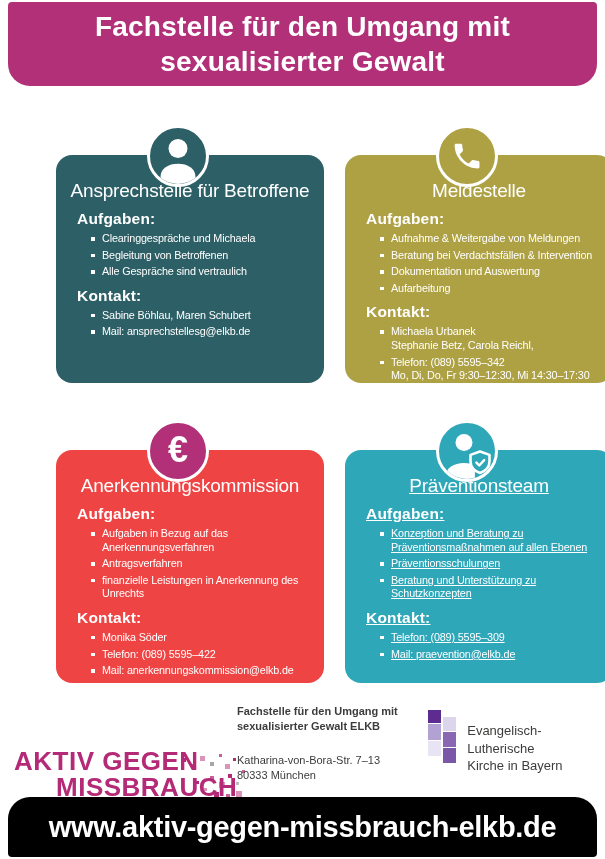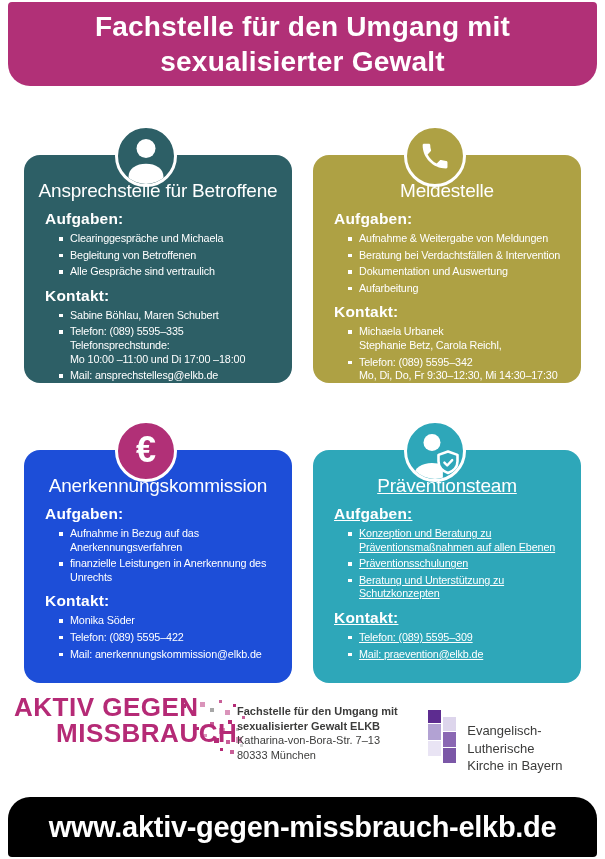--- a/index.html
+++ b/index.html
@@ -6,21 +6,21 @@
   .page{position:relative;width:605px;height:859px;background:#fff;overflow:hidden;
         font-family:"Liberation Sans","DejaVu Sans",sans-serif;}
 
   
   .header-banner{position:absolute;left:8px;top:2px;width:589px;height:84px;
       background:#b13077;border-radius:4px 4px 22px 22px;color:#fff;
       display:flex;flex-direction:column;justify-content:center;text-align:center;}
   .header-banner .tl{font-size:28px;font-weight:bold;line-height:35px;letter-spacing:.2px;}
 
   
-  .card-wrap{position:absolute;width:244px;}
+  .card-wrap{position:absolute;width:244px;margin-left:32px;}
   .cw-0{left:24px;top:125px;}
   .cw-1{left:313px;top:125px;}
   .cw-2{left:24px;top:420px;}
   .cw-3{left:313px;top:420px;}
   .icon-circle{position:absolute;top:0;left:50%;transform:translateX(-50%);
       width:56px;height:56px;border-radius:50%;border:3px solid #fff;overflow:hidden;
       display:flex;align-items:center;justify-content:center;z-index:2;}
   .ic{display:none;}
   .ic.show{display:block;}
   svg.ic{position:absolute;left:0;top:0;width:56px;height:56px;}
@@ -31,29 +31,29 @@
   .cw-0 .card,.cw-1 .card{height:228px;}
   .cw-2 .card,.cw-3 .card{height:233px;}
   .card-title{text-align:center;font-size:19px;letter-spacing:-.2px;}
   .section-heading{font-size:15.5px;font-weight:bold;letter-spacing:.2px;margin:8px 0 4px 21px;}
   .bullets{list-style:none;margin:0 6px 0 34px;padding:0;font-size:10.8px;line-height:1.26;
            letter-spacing:-.15px;}
   .bullets li{position:relative;padding-left:12px;margin-bottom:3px;}
   .bullets li::before{content:"";position:absolute;left:1px;top:5px;width:3.5px;height:3.5px;background:#fff;}
 
   
-  .campaign-logo{position:absolute;left:14px;top:694px;width:232px;color:#b52a76;}
+  .campaign-logo{position:absolute;left:14px;top:748px;width:232px;color:#b52a76;}
   .campaign-logo .l1{font-size:26px;font-weight:bold;letter-spacing:.5px;line-height:26px;}
   .campaign-logo .l2{font-size:26px;font-weight:bold;letter-spacing:.5px;line-height:26px;padding-left:42px;}
   .dots{position:absolute;left:0;top:0;width:240px;height:70px;pointer-events:none;}
   .dots i{position:absolute;display:block;}
 
   .org-address{position:absolute;left:237px;top:704px;width:190px;color:#3c3c3b;font-size:11px;line-height:1.32;}
   .org-address .org{font-weight:bold;}
-  .org-address .addr{}
+  .org-address .addr{margin-top:20px;}
 
   .church-logo{position:absolute;left:428px;top:710px;display:flex;}
   .church-mark{position:relative;width:29px;height:56px;}
   .church-mark i{position:absolute;display:block;}
   .church-text{margin-left:11px;margin-top:12px;color:#3c3c3b;font-size:13px;line-height:1.35;}
 
   
   .bottom-banner{position:absolute;left:8px;bottom:2px;width:589px;height:60px;
       background:#b13077;border-radius:22px 22px 4px 4px;color:#fff;
       display:flex;align-items:center;justify-content:center;}
@@ -143,25 +143,20 @@
           <li>
             <div>Alle Gespräche sind vertraulich</div>
           </li>
         </ul>
         <div class="section-heading kontakt-heading">Kontakt:</div>
         <ul class="bullets kontakt-list">
           <li>
             <div>Sabine Böhlau, Maren Schubert</div>
           </li>
           <li>
-            <div>Telefon: (089) 5595–335</div>
-            <div>Telefonsprechstunde:</div>
-            <div>Mo 10:00 –11:00 und Di 17:00 –18:00</div>
-          </li>
-          <li>
             <div>Mail: ansprechstellesg@elkb.de</div>
           </li>
         </ul>
       </div>
     </div>
 
     <div class="card-wrap cw-1">
       <div class="icon-circle" style="background: rgb(174, 161, 68);">
 
         <svg class="ic ic-phone-icon show" viewBox="0 0 56 56">
@@ -201,26 +196,29 @@
         </ul>
       </div>
     </div>
 
     <div class="card-wrap cw-2">
       <div class="icon-circle" style="background: rgb(177, 48, 119);">
 
         <div class="ic ic-euro-icon show">€</div>
 
       </div>
-      <div class="card" style="background: #1d4ed8;">
+      <div class="card" style="background: #ef4444;">
         <div class="card-title">Anerkennungskommission</div>
         <div class="section-heading aufgaben-heading">Aufgaben:</div>
         <ul class="bullets aufgaben-list">
           <li>
-            <div>Aufnahme in Bezug auf das Anerkennungsverfahren</div>
+            <div>Aufgaben in Bezug auf das Anerkennungsverfahren</div>
+          </li>
+          <li>
+            <div>Antragsverfahren</div>
           </li>
           <li>
             <div>finanzielle Leistungen in Anerkennung des Unrechts</div>
           </li>
         </ul>
         <div class="section-heading kontakt-heading">Kontakt:</div>
         <ul class="bullets kontakt-list">
           <li>
             <div>Monika Söder</div>
           </li>

